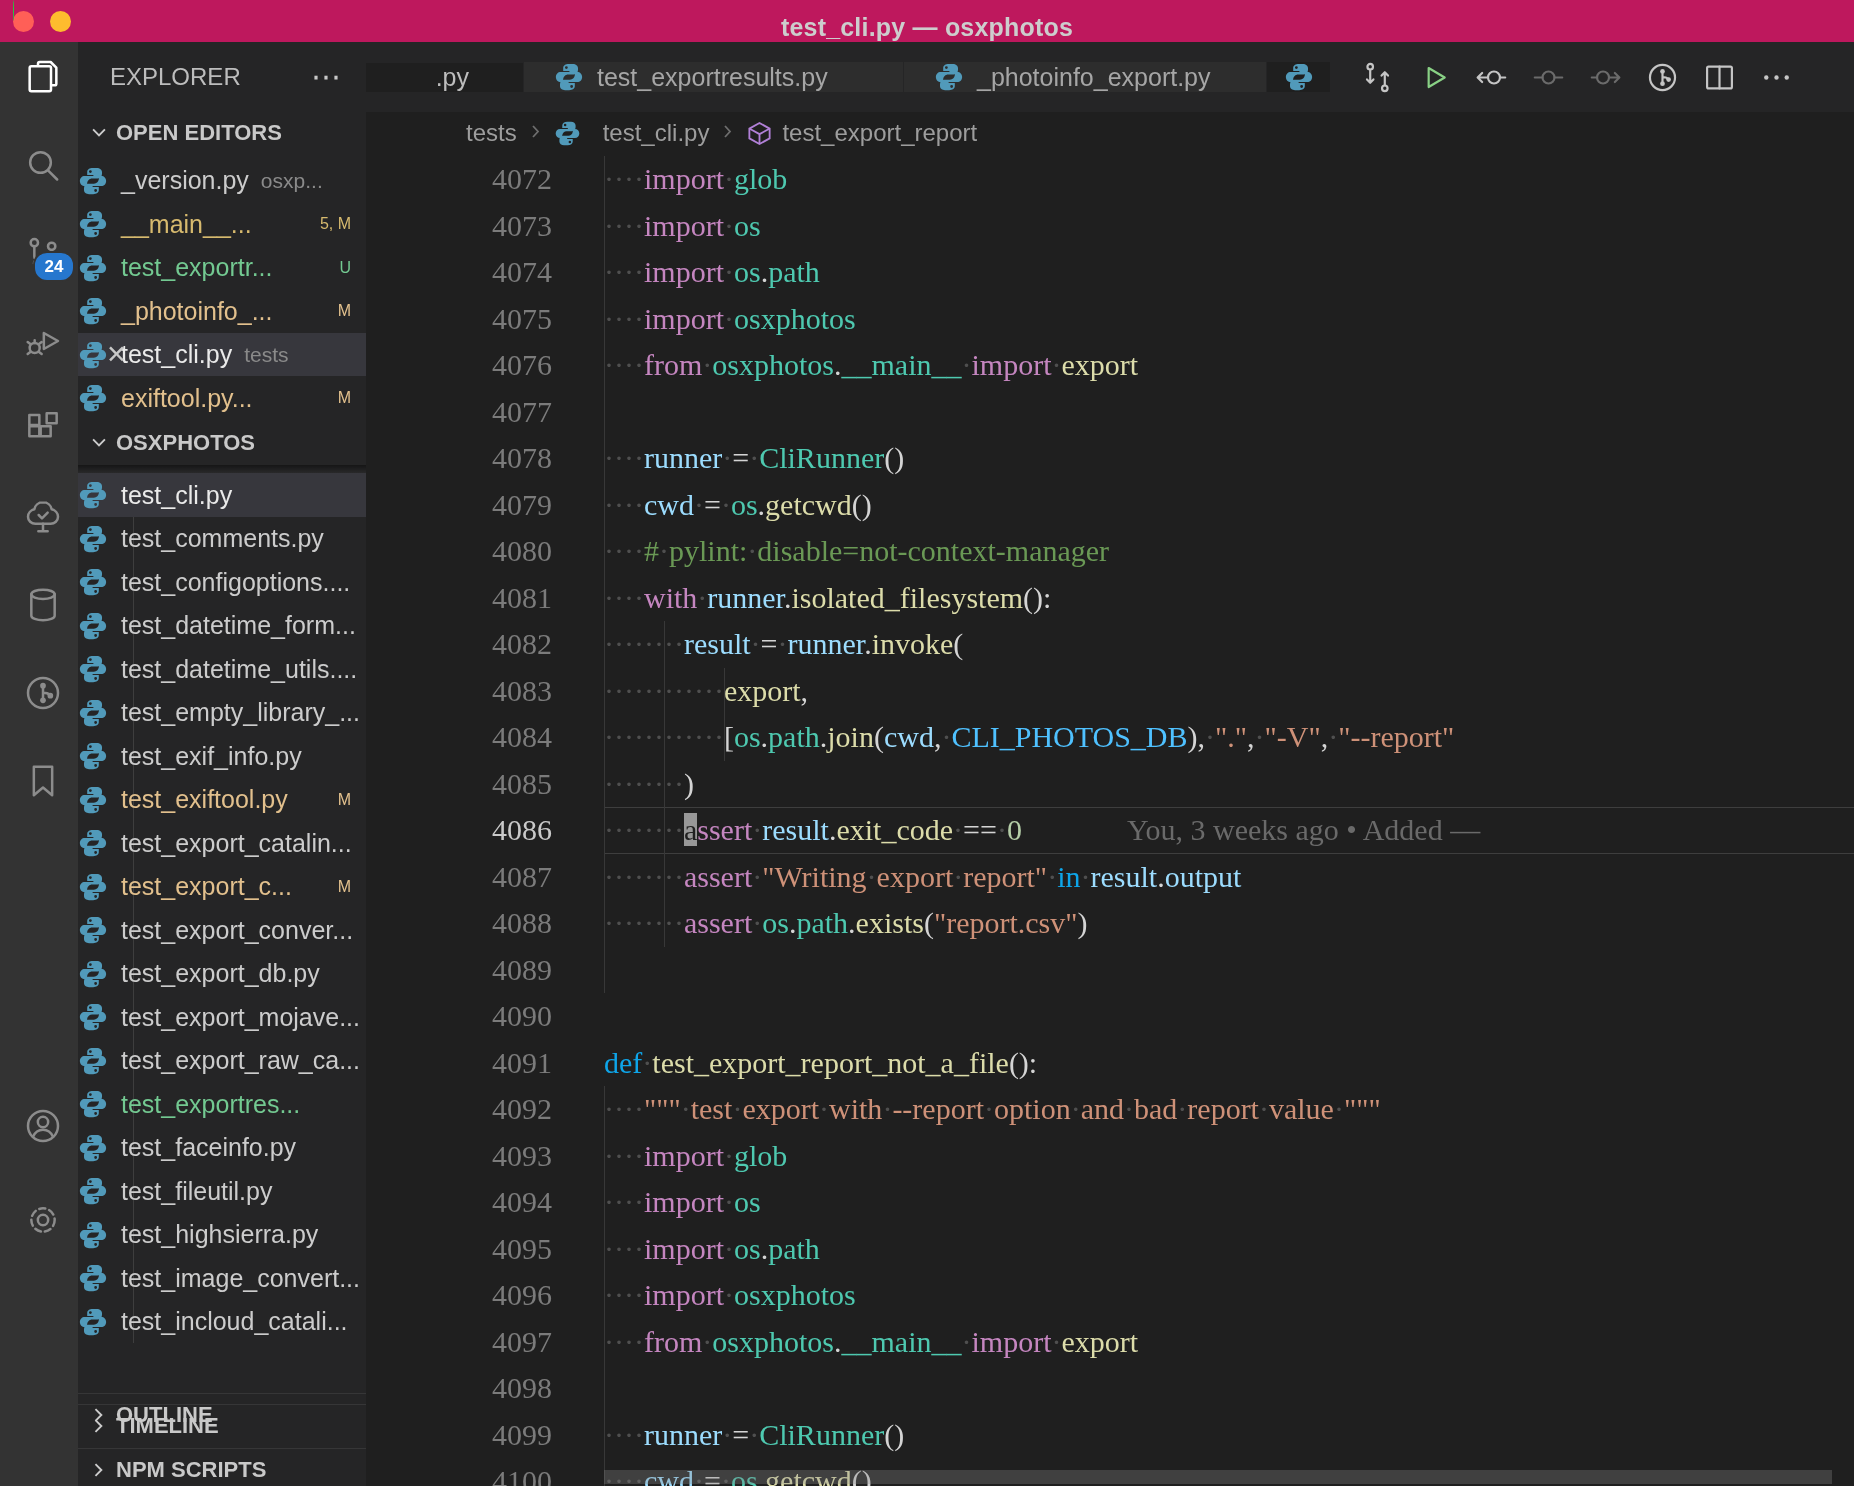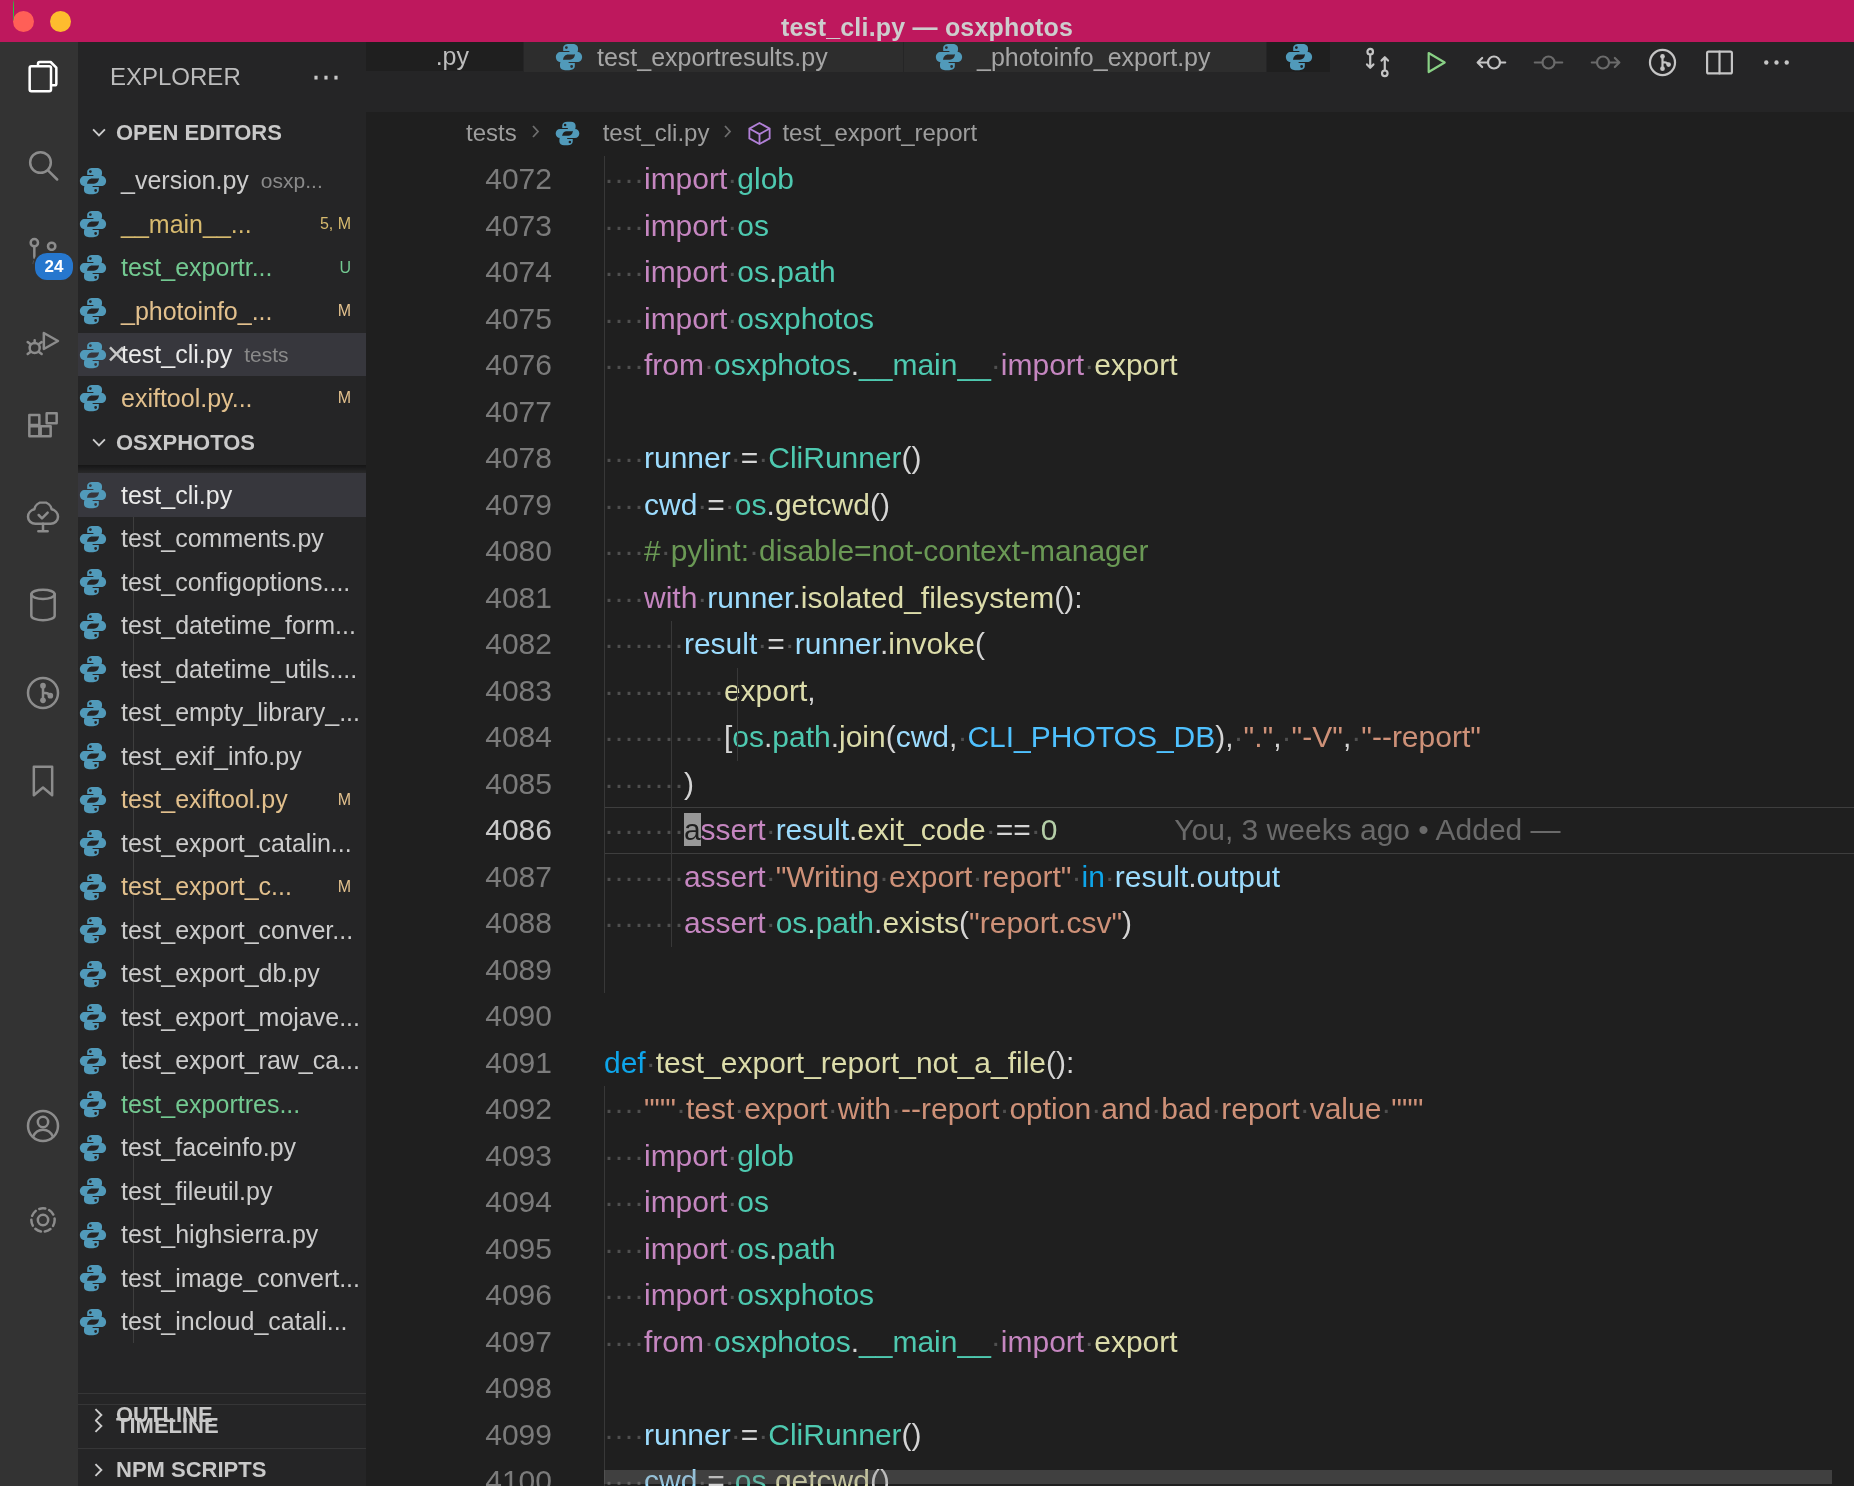--- a/index.html
+++ b/index.html
@@ -53,21 +53,21 @@
   .c-sel{color:#eaeaea}
   .c-warning{color:#d7ba6e}
   .c-mod{color:#e2c08d}
   .c-untracked{color:#73c991}
   .desc{margin-left:12px;font-size:21px;color:#8a8a8a}
   .gitbadge{margin-left:auto;margin-right:15px;font-size:16px}
   .ficon{width:30px;height:30px;margin-right:13px;flex:none}
 
   
   .editor{position:absolute;left:366px;top:42px;width:1488px;height:1444px;background:#1f1f1f}
-  .tabs{position:absolute;top:0;left:0;right:0;height:70px;background:#252526;display:flex;align-items:flex-start}
+  .tabs{position:absolute;top:0;left:0;right:0;height:70px;background:#252526;display:flex;align-items:center}
   .tab{display:flex;align-items:center;background:#2d2d2d;border-right:1px solid #252526;
     color:#a6a6a6;font-size:25px;gap:13px;box-sizing:border-box;flex:none}
   .tab .ficon{margin:0}
   .tab.partial{width:158px;background:#1f1f1f;justify-content:flex-end;padding-right:54px;color:#bdbdbd}
   .tab.t2{width:380px;padding:0 30px}
   .tab.t3{width:363px;padding:0 30px}
   .tab.pinned{width:64px;background:#1f1f1f;justify-content:center}
   .actions{margin-left:26px;display:flex;align-items:center;gap:16px}
   .action{width:41px;height:41px;display:flex;align-items:center;justify-content:center}
   .action svg{width:35px;height:35px;stroke:#c5c5c5;fill:none;stroke-width:1.5;stroke-linecap:round;stroke-linejoin:round}
@@ -76,21 +76,21 @@
   .action .fdot{fill:#c5c5c5;stroke:none}
 
   .breadcrumbs{position:absolute;top:70px;left:0;right:0;height:42px;background:#1f1f1f;
     display:flex;align-items:center;gap:9px;padding-left:100px;color:#9d9d9d;font-size:24px}
   .bc-item{display:flex;align-items:center;gap:9px}
   .bc-sep svg{width:19px;height:19px;stroke:#6e6e6e;fill:none;stroke-width:1.8}
   .bc-ico{width:27px;height:27px}
 
   
   .codearea{position:absolute;top:112px;left:0;right:0;bottom:0;overflow:hidden;
-    font-family:Liberation Sans, sans-serif;font-size:30px;line-height:46.5px;padding-top:2px}
+    font-family:Liberation Serif, serif;font-size:30px;line-height:46.5px;padding-top:2px}
   .line{display:flex;height:46.5px;white-space:pre}
   .ln{width:238px;flex:none;text-align:right;padding-right:52px;box-sizing:border-box;color:#7b7b7b}
   .line.current .ln{color:#c9c9c9}
   .code{position:relative;flex:1;overflow:hidden}
   .line.current .code{box-shadow:inset 0 1px 0 #3e3e3e, inset 0 -1px 0 #3e3e3e}
   .g{position:absolute;top:0;bottom:0;width:1px;background:#383838}
   .ws{color:#4f4f4f}
   .tk-k{color:#c586c0}.tk-kb{color:#0ea5e9}.tk-m{color:#4ec9b0}.tk-f{color:#dcdcaa}
   .tk-v{color:#9cdcfe}.tk-c{color:#4fc1ff}.tk-s{color:#ce9178}.tk-cm{color:#6a9955}
   .tk-n{color:#b5cea8}.tk-o{color:#d4d4d4}

